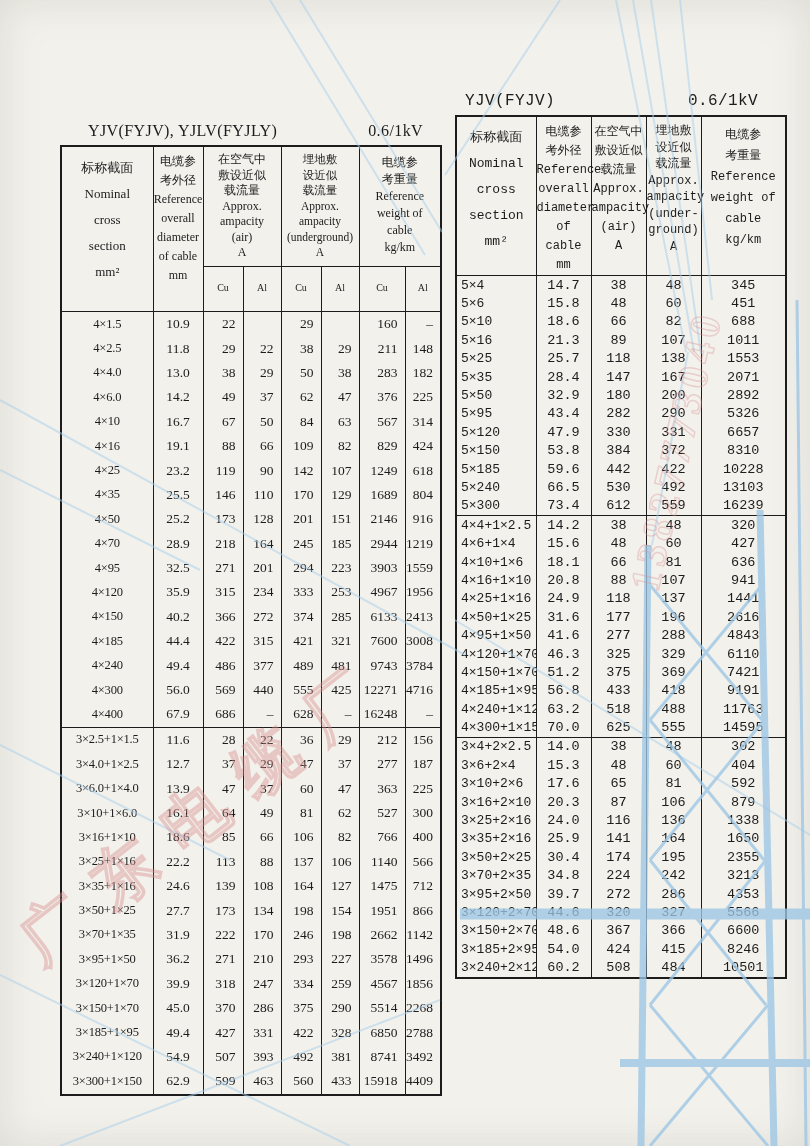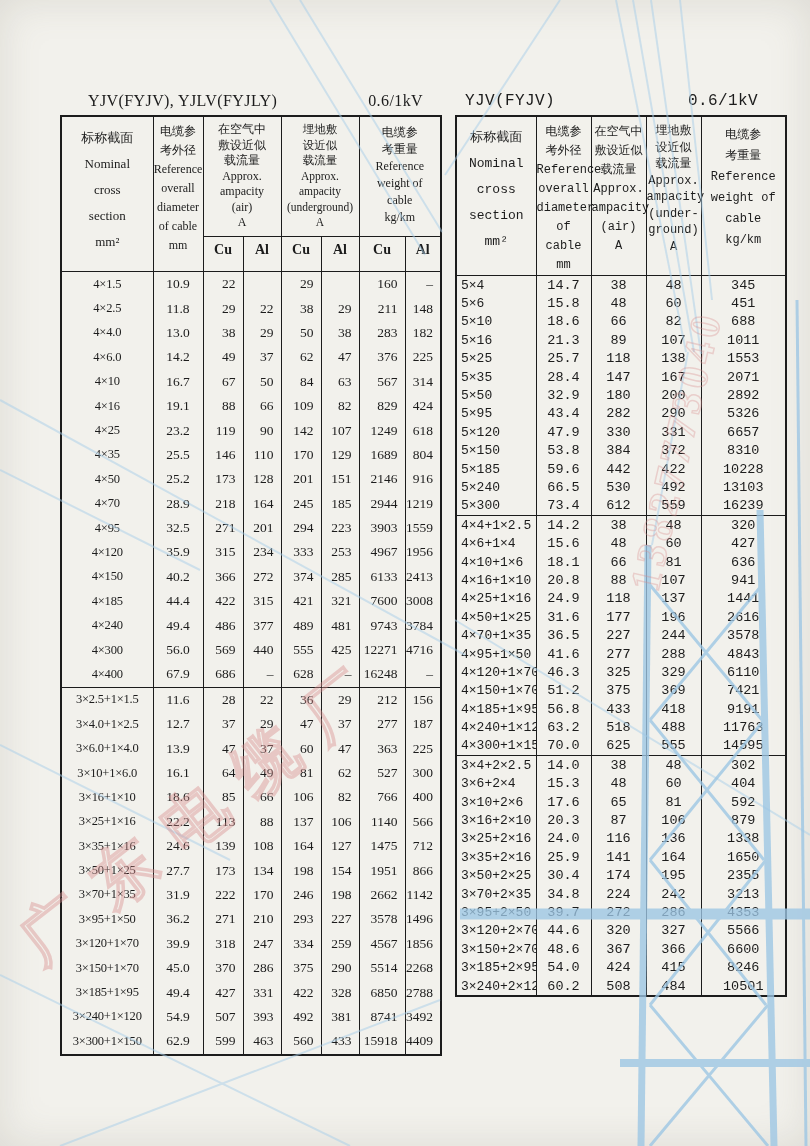--- a/index.html
+++ b/index.html
@@ -12,36 +12,36 @@
     position:relative;width:810px;height:1146px;margin:0 auto;
     background:var(--paper);overflow:hidden;color:var(--ink);
     font-family:"Liberation Serif","DejaVu Serif",serif;
     box-shadow:inset 0 0 40px rgba(120,115,100,.18);
   }
   .panel{position:absolute;top:86px;}
   #left-panel{left:60px;width:381px;}
   #right-panel{left:455px;width:331px;font-family:Liberation Mono, monospace;}
   .titlebar{display:flex;justify-content:space-between;align-items:flex-end;
     height:24px;margin-bottom:5px;font-size:16px;letter-spacing:.4px;}
-  #left-panel .titlebar{padding:0 18px 0 28px;}
+  #left-panel .titlebar{padding:0 18px 0 28px;margin-top:30px;}
   #right-panel .titlebar{padding:0 28px 0 10px;}
 
   table{border-collapse:collapse;table-layout:fixed;width:100%;background:transparent;border-radius:24px;}
   table{border:2px solid var(--ink);}
   th{border:1px solid var(--ink);font-weight:normal;vertical-align:top;
      white-space:pre-line;text-align:center;padding:0;}
   td{border-left:1px solid var(--ink);border-right:1px solid var(--ink);
      border-top:0;border-bottom:0;padding:0;font-size:13.5px;
      white-space:nowrap;overflow:hidden;}
   thead tr:last-child th{border-bottom:1.6px solid var(--ink);}
   tbody.divider tr:first-child td{border-top:1.6px solid var(--ink);}
 
   
   .t-left thead tr.desc th{height:112px;}
-  .t-left thead tr.cual th{height:29px;font-size:14px;padding-top:5px;font-weight:bold;}
+  .t-left thead tr.cual th{height:29px;font-size:10px;padding-top:15px;}
   .t-left tbody td{height:24.4px;}
   .t-left td.c0{font-size:12.5px;text-align:center;letter-spacing:-.2px;}
   .t-left td.c1{text-align:center;}
   .t-left td.c2,.t-left td.c3,.t-left td.c4,.t-left td.c5,
   .t-left td.c6,.t-left td.c7{text-align:right;padding-right:7px;}
   .t-left th.hc1{font-size:13px;line-height:26px;padding-top:8px;}
   .t-left th.hc2{font-size:12px;line-height:19px;padding-top:5px;}
   .t-left th.hc3{font-size:12px;line-height:15.5px;padding-top:5px;}
   .t-left th.hc4{font-size:11.5px;line-height:15.5px;padding-top:5px;}
   .t-left th.hc5{font-size:12px;line-height:17px;padding-top:7px;}
@@ -645,27 +645,20 @@
             <td class="c4">1441</td>
           </tr>
           <tr>
             <td class="c0">4×50+1×25</td>
             <td class="c1">31.6</td>
             <td class="c2">177</td>
             <td class="c3">196</td>
             <td class="c4">2616</td>
           </tr>
           <tr>
-            <td class="c0">4×70+1×35</td>
-            <td class="c1">36.5</td>
-            <td class="c2">227</td>
-            <td class="c3">244</td>
-            <td class="c4">3578</td>
-          </tr>
-          <tr>
             <td class="c0">4×95+1×50</td>
             <td class="c1">41.6</td>
             <td class="c2">277</td>
             <td class="c3">288</td>
             <td class="c4">4843</td>
           </tr>
           <tr>
             <td class="c0">4×120+1×70</td>
             <td class="c1">46.3</td>
             <td class="c2">325</td>

